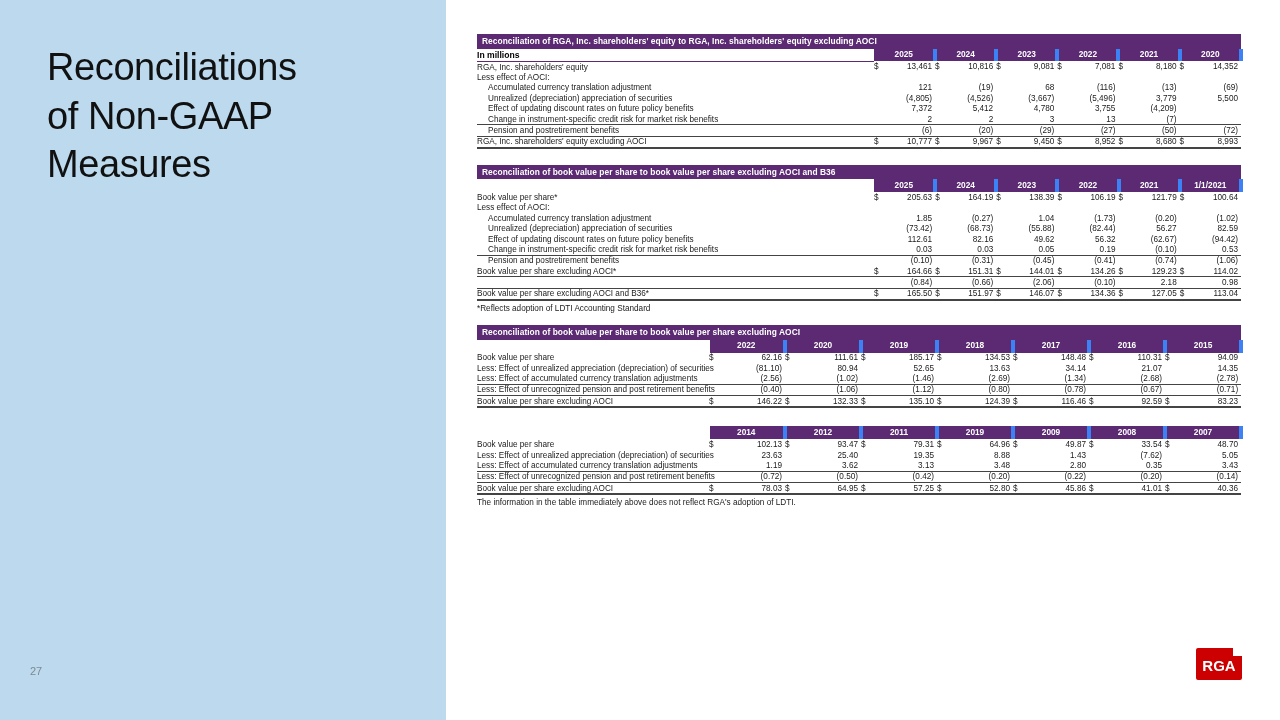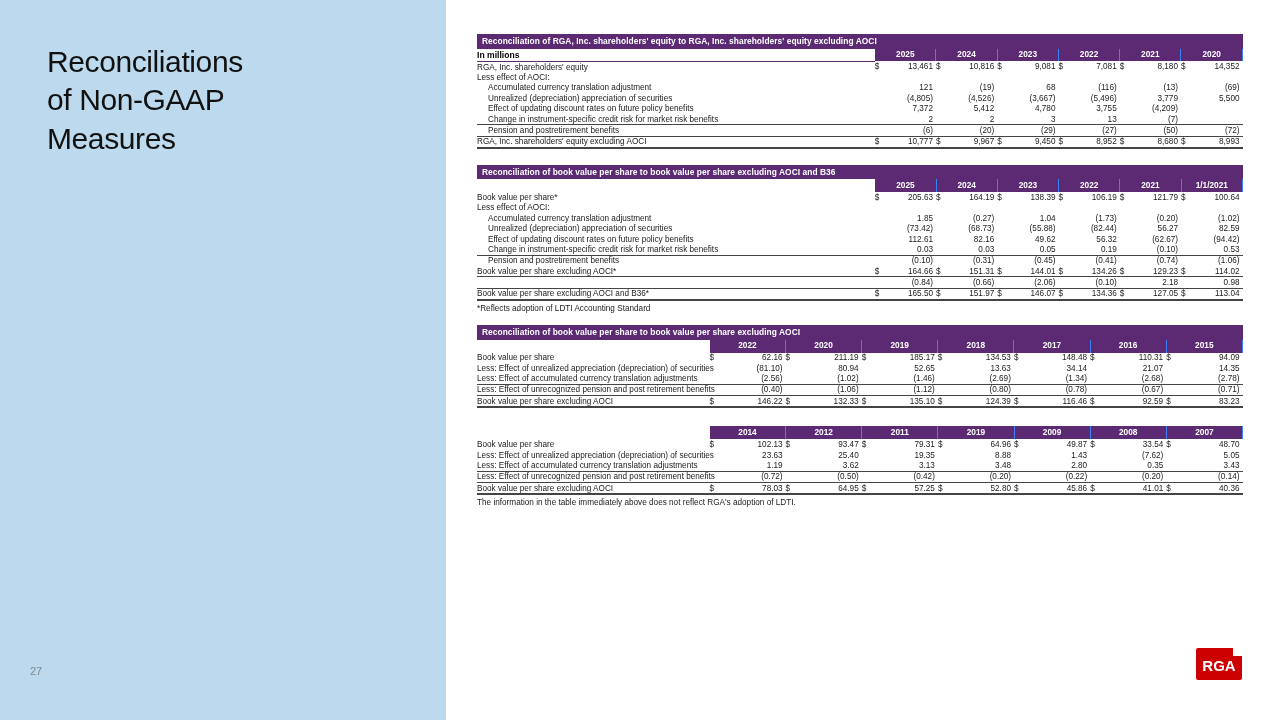--- a/index.html
+++ b/index.html
@@ -19,21 +19,21 @@
     position: absolute;
     left: 0; top: 0;
     width: 446px; height: 720px;
     background: #bcd9ed;
   }
   #slide-title {
     position: absolute;
     left: 47px; top: 43px;
     width: 370px;
     font-family: "Liberation Sans", sans-serif;
-    font-size: 30px;
+    font-size: 38px;
     line-height: 1.28;
     font-weight: 400;
     color: #111111;
     letter-spacing: -0.4px;
     white-space: pre-line;
   }
   #page-number {
     position: absolute;
     left: 30px; top: 665px;
     font-size: 11px;
@@ -101,21 +101,21 @@
   }
   .hdr-label.blank { border-bottom: none; }
   .yr {
     background: #5b2a72;
     color: #ffffff;
     font-weight: bold;
     font-size: 8.3px;
     text-align: center;
     padding: 1.5px 2px;
     border-left: 1px solid #ffffff;
-    border-right: 1px solid #3b82f6;
+    border-right: 4px solid #3b82f6;
     line-height: 1.2;
   }
   .lbl {
     text-align: left;
     padding: 0.7px 0 0.7px 0;
     white-space: nowrap;
   }
   .lbl.ind { padding-left: 11px; }
   .cur {
     text-align: left;
@@ -528,21 +528,21 @@
               <td class="yr" colspan="2">2018</td>
               <td class="yr" colspan="2">2017</td>
               <td class="yr" colspan="2">2016</td>
               <td class="yr" colspan="2">2015</td>
             </tr>
             <tr>
               <td class="lbl">Book value per share</td>
               <td class="cur">$</td>
               <td class="num">62.16</td>
               <td class="cur">$</td>
-              <td class="num">211.19</td>
+              <td class="num">111.61</td>
               <td class="cur">$</td>
               <td class="num">185.17</td>
               <td class="cur">$</td>
               <td class="num">134.53</td>
               <td class="cur">$</td>
               <td class="num">148.48</td>
               <td class="cur">$</td>
               <td class="num">110.31</td>
               <td class="cur">$</td>
               <td class="num">94.09</td>

